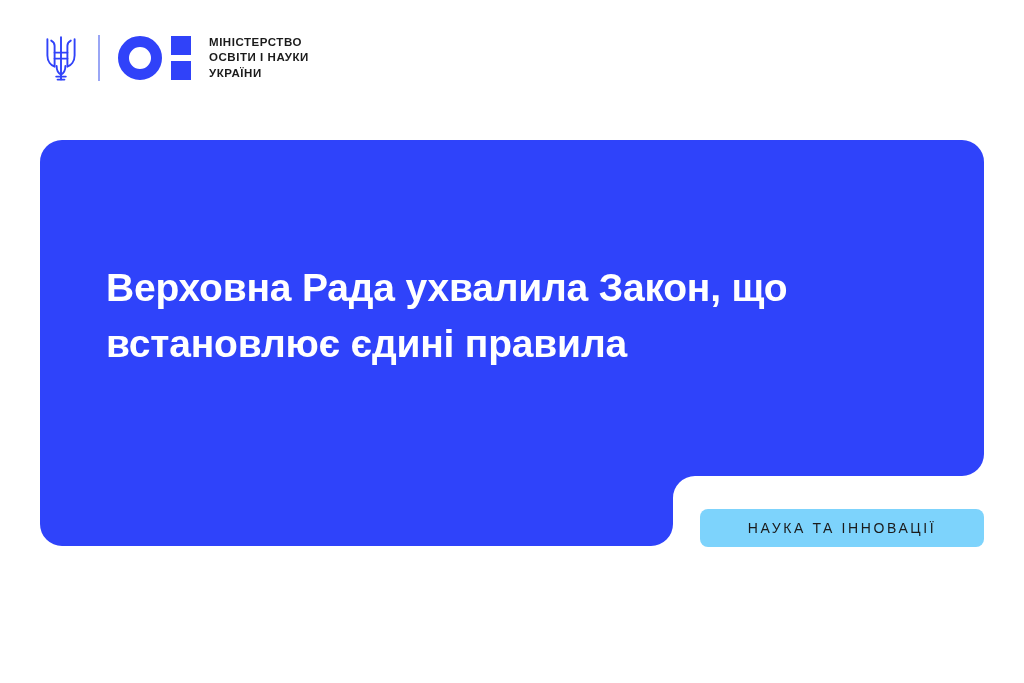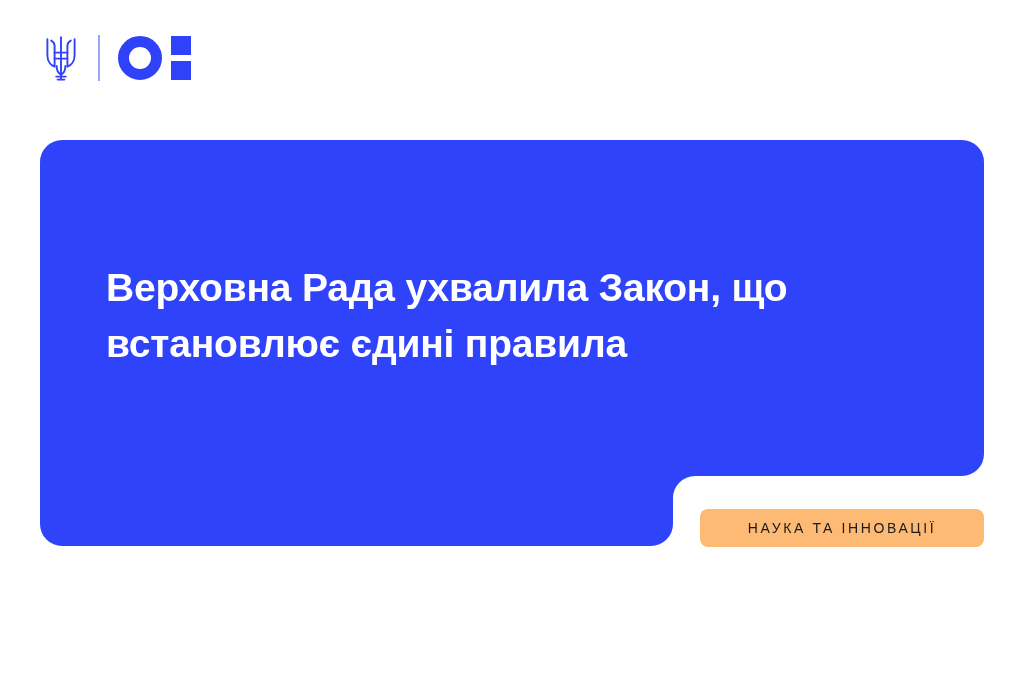--- a/index.html
+++ b/index.html
@@ -120,21 +120,21 @@
     white-space: nowrap;
   }
 
   
   .tag {
     position: absolute;
     left: 700px;
     top: 509px;
     width: 284px;
     height: 38px;
-    background: #fdba74;
+    background: #7dd3fc;
     border-radius: 8px;
     display: flex;
     align-items: center;
     justify-content: center;
   }
   .tag-label {
     font-family: "Liberation Sans", "DejaVu Sans", sans-serif;
     font-weight: normal;
     font-size: 14px;
     letter-spacing: 2.6px;
@@ -166,20 +166,25 @@
     <div class="logo-divider"></div>
 
     <div class="mon-mark">
       <div class="mon-ring"></div>
       <div class="mon-eq">
         <span></span>
         <span></span>
       </div>
     </div>
 
+    <div class="ministry-text">
+      <div>МІНІСТЕРСТВО</div>
+      <div>ОСВІТИ І НАУКИ</div>
+      <div>УКРАЇНИ</div>
+    </div>
   </div>
 
   <div class="card-wrap">
     <svg class="card-svg" viewBox="0 0 944 406" preserveAspectRatio="none" aria-hidden="true">
       <path fill="#2f43fa" d="
         M 22,0
         L 922,0
         A 22,22 0 0 1 944,22
         L 944,314
         A 22,22 0 0 1 922,336

